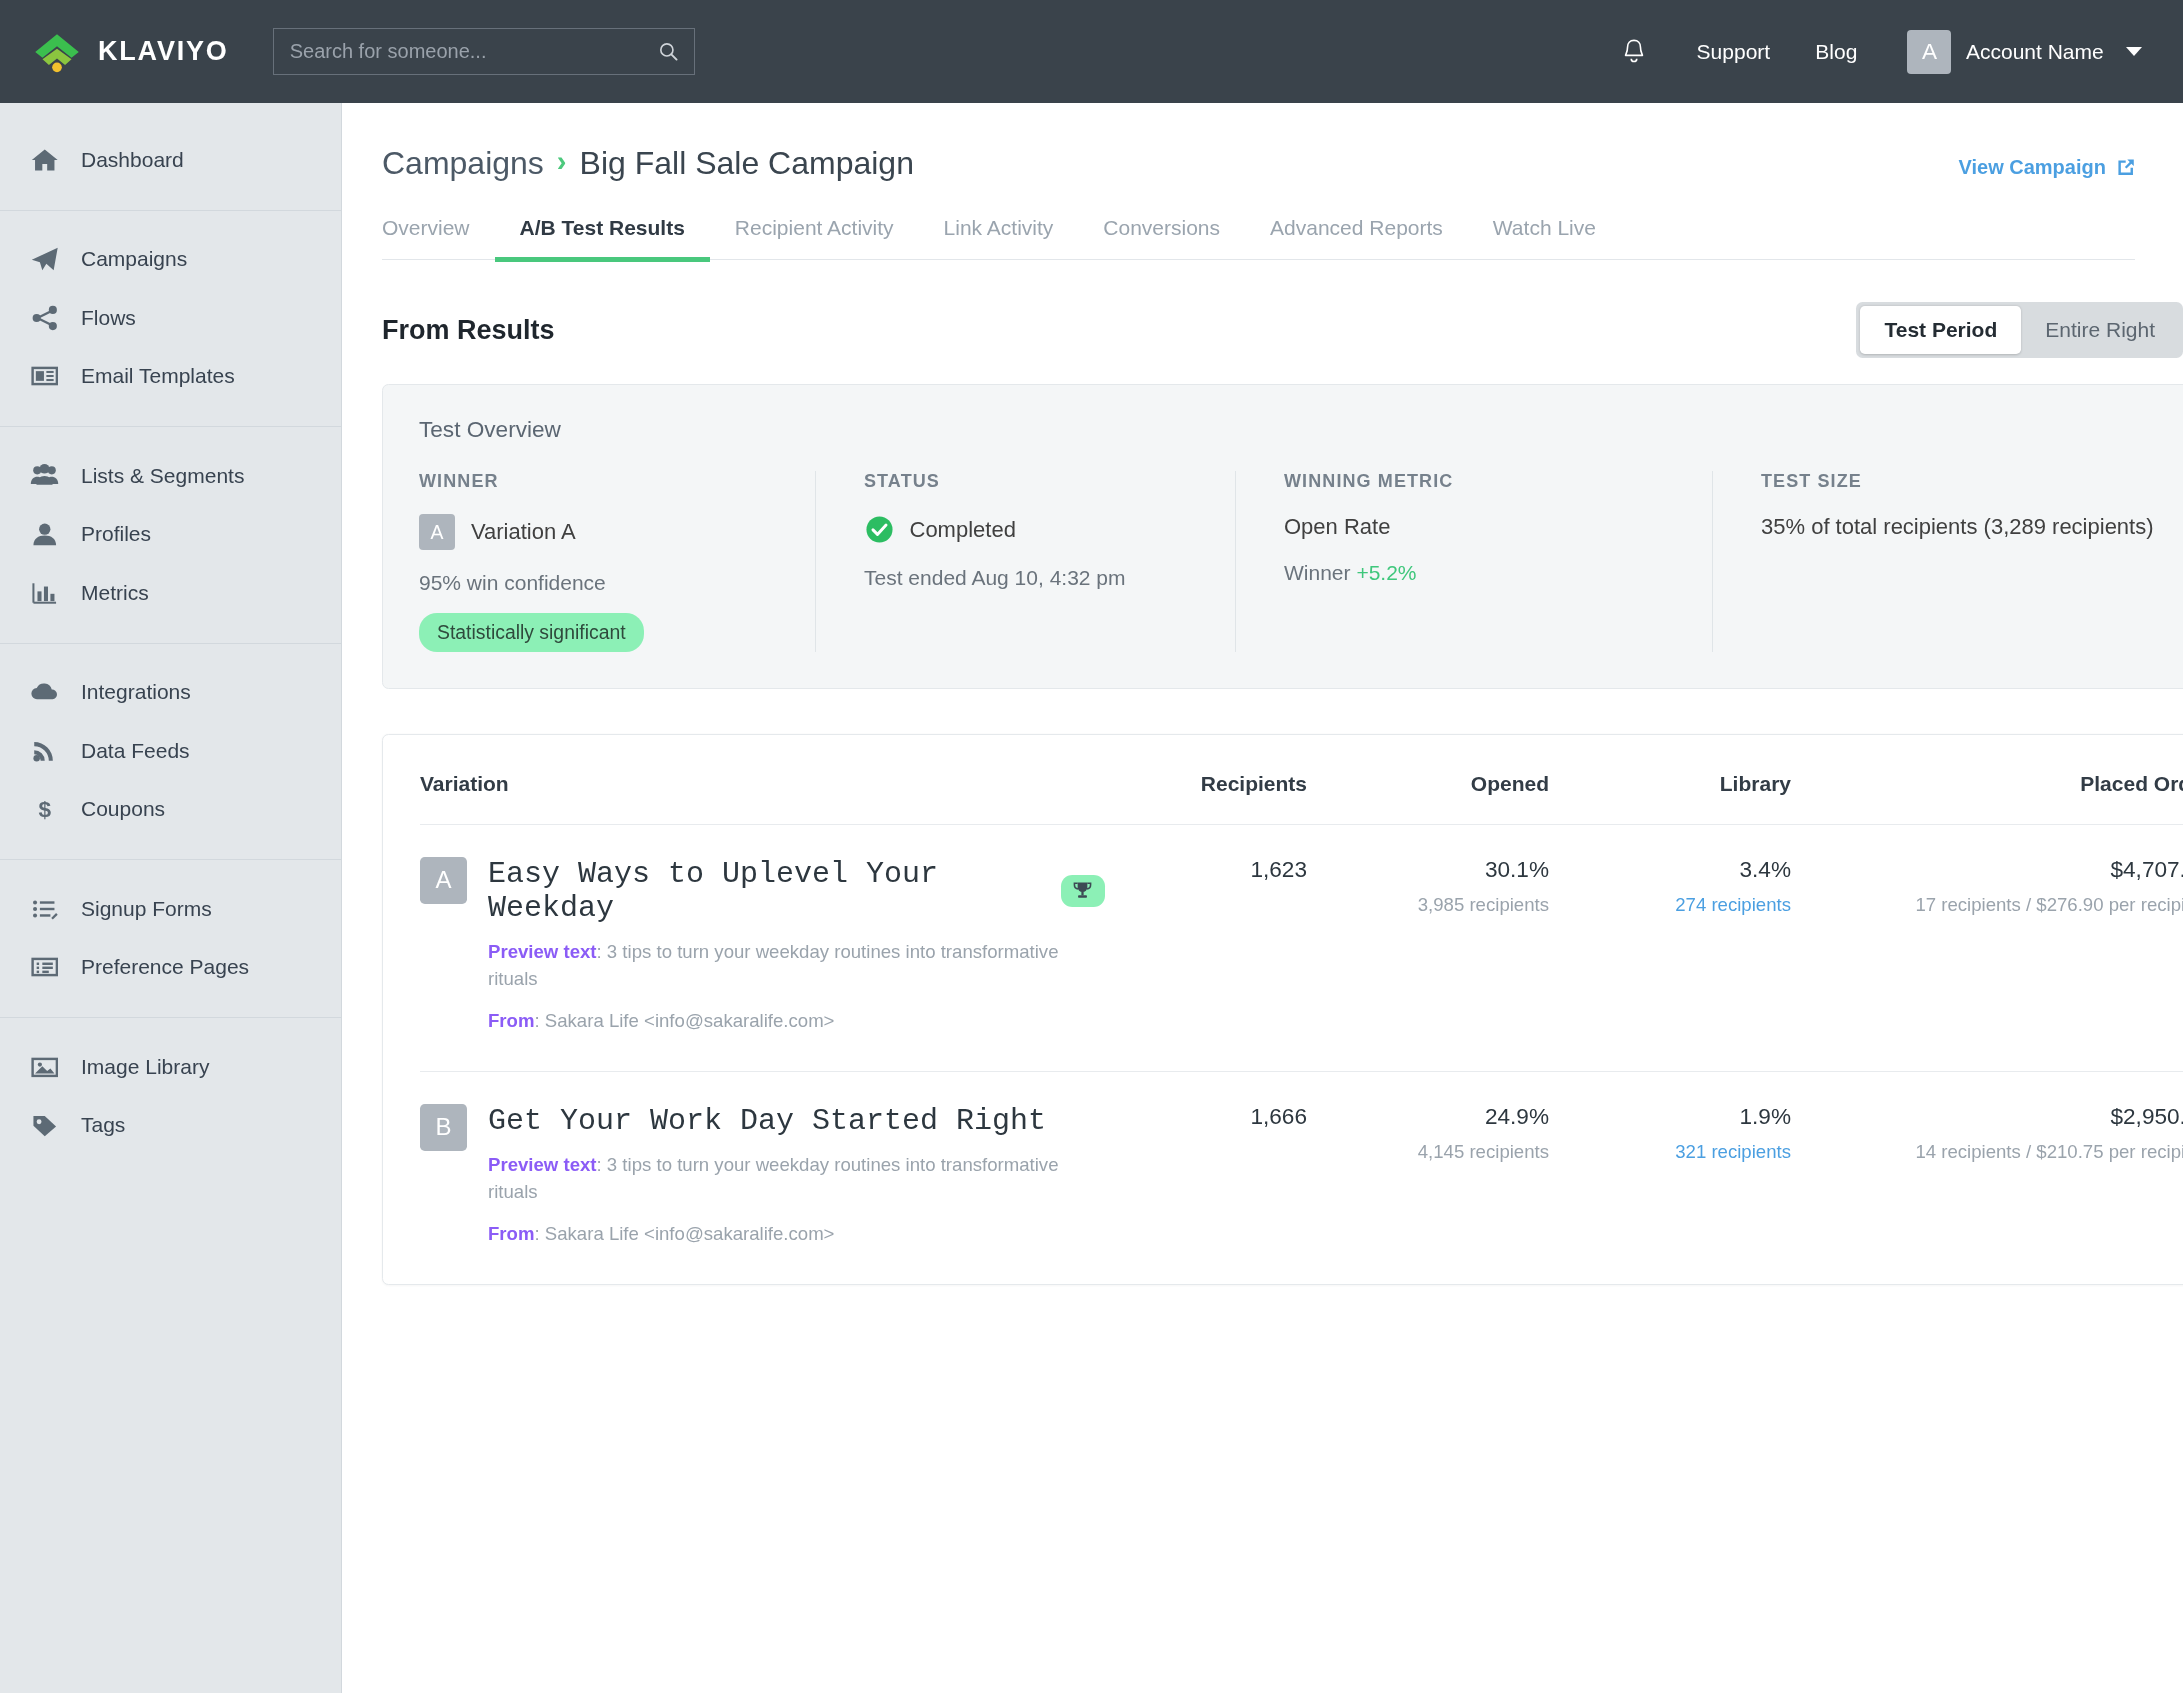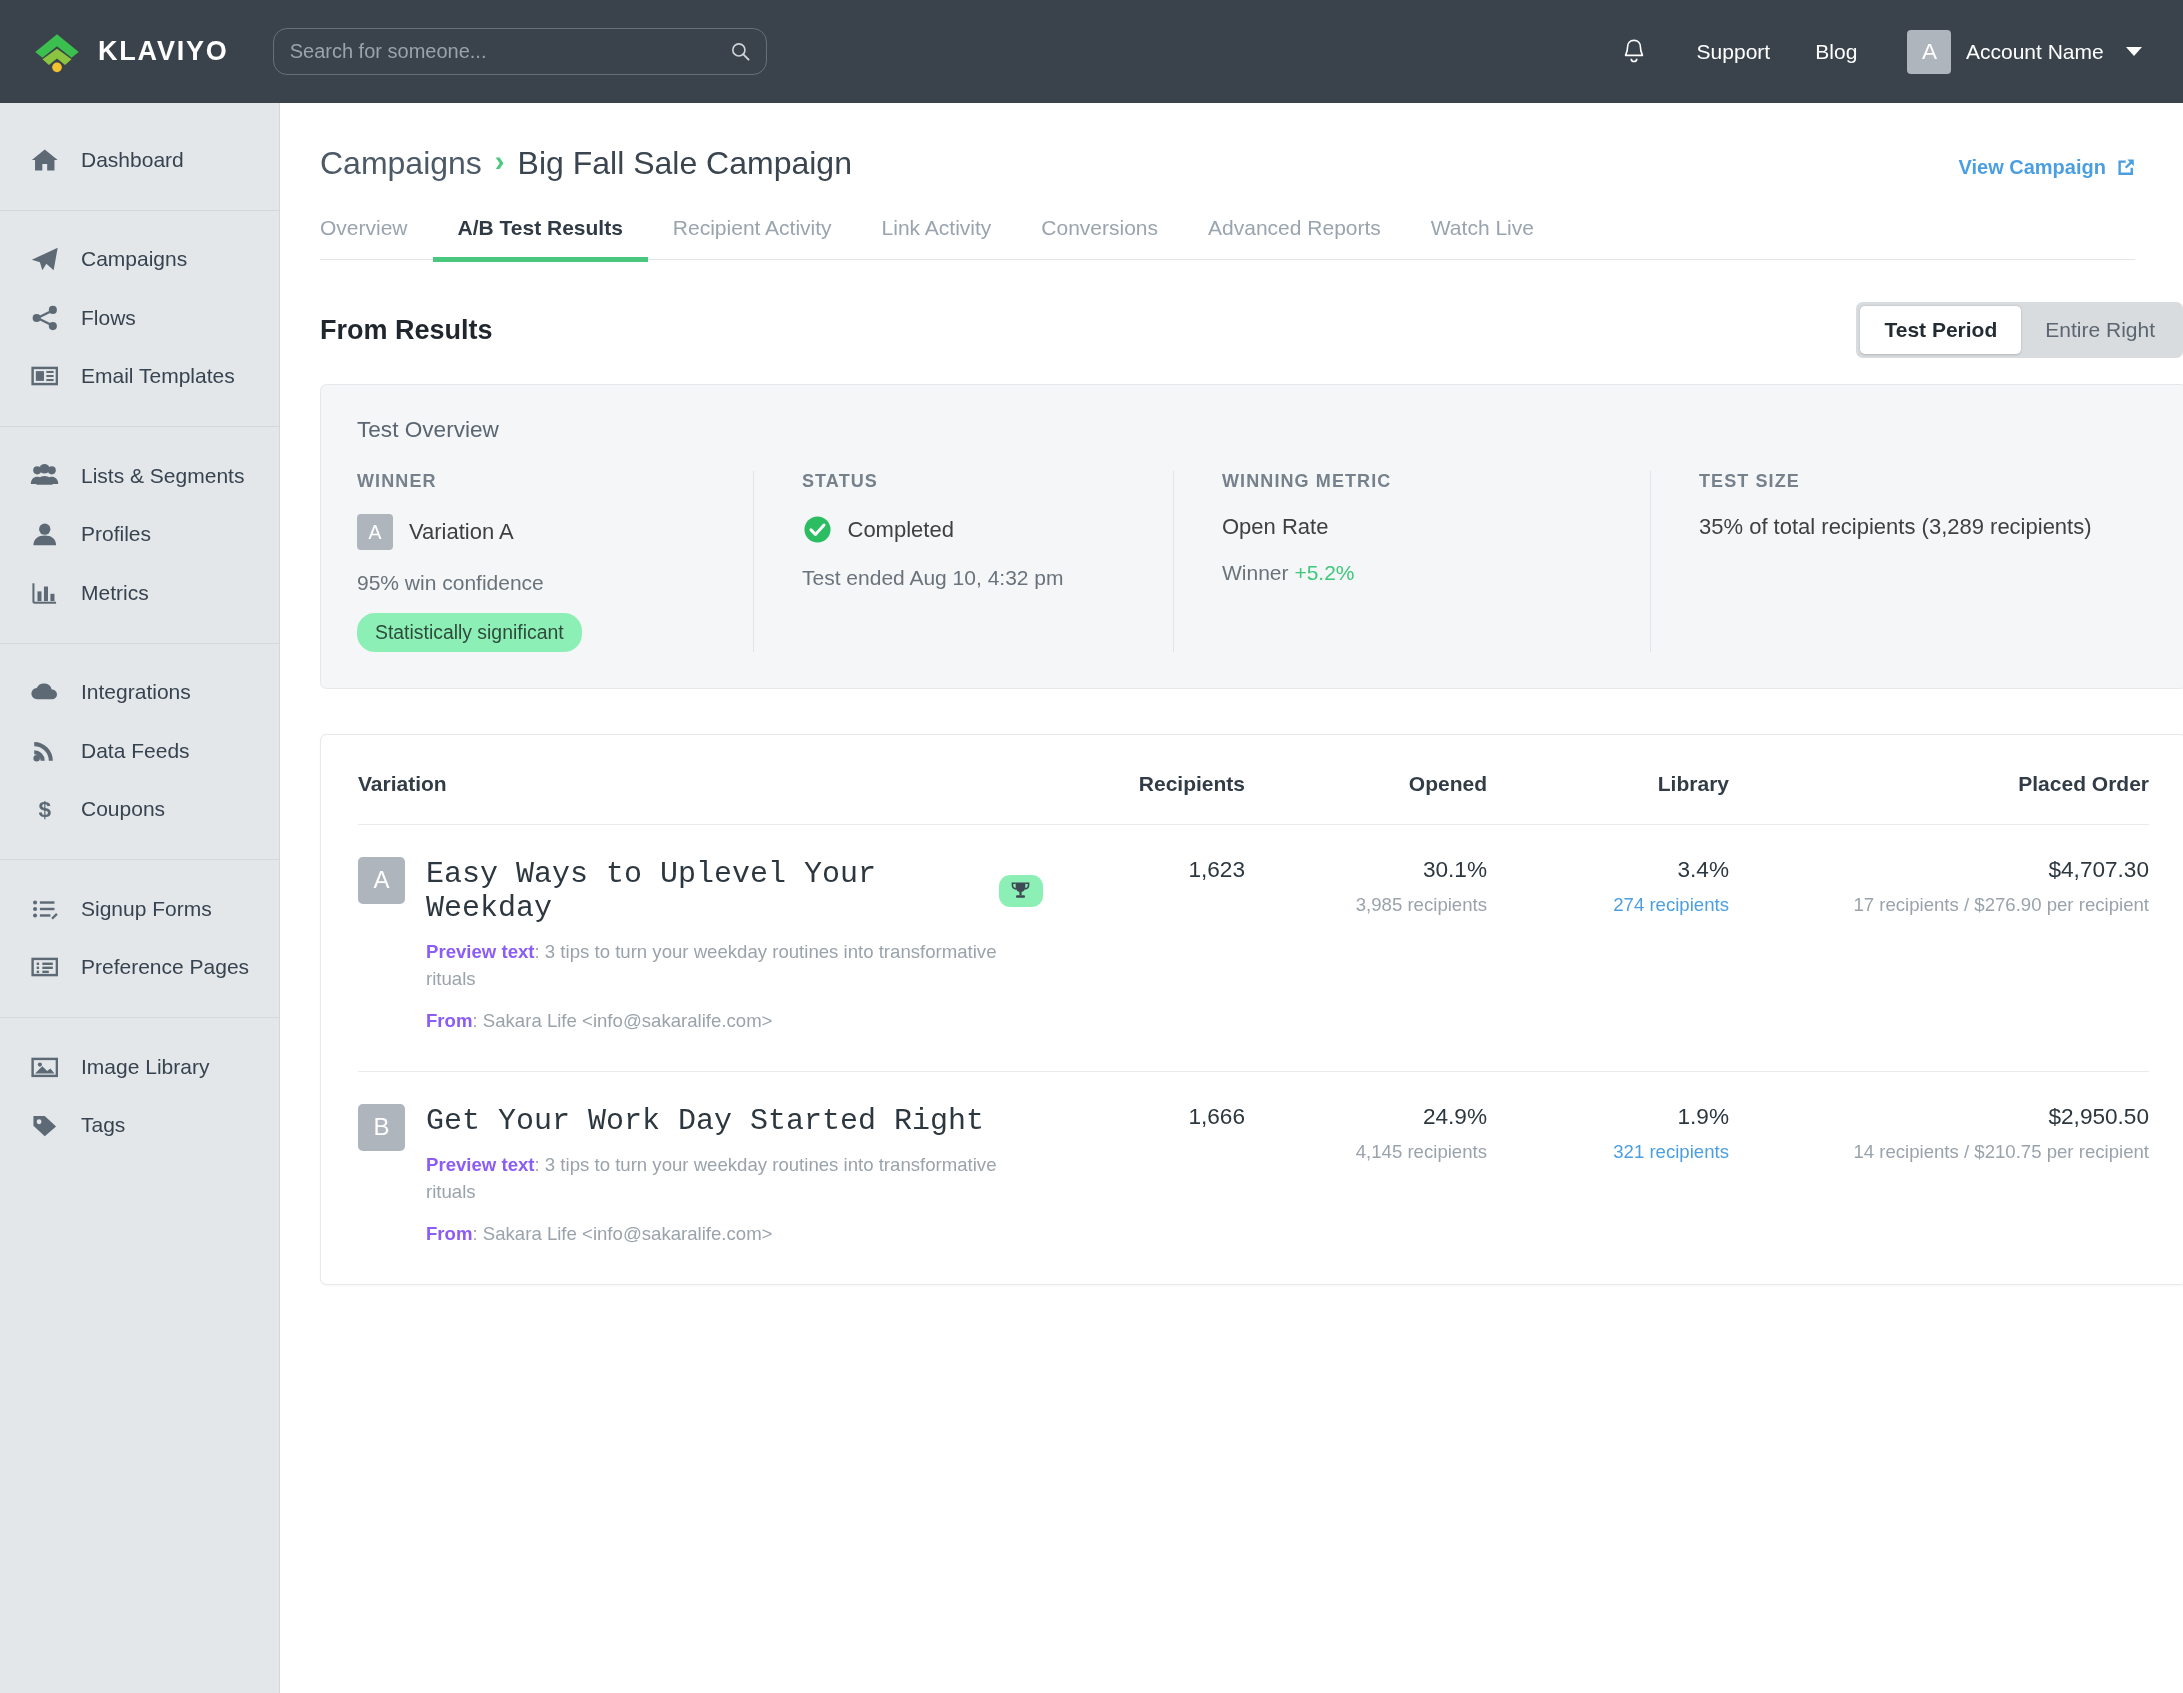--- a/index.html
+++ b/index.html
@@ -25,24 +25,24 @@
   .brand { display: flex; align-items: center; gap: 16px; width: 231px; }
   .brand-logo { width: 50px; height: 42px; display: block; }
   .brand-word {
     color: #ffffff;
     font-size: 27px;
     font-weight: bold;
     letter-spacing: 1.8px;
   }
   .search-wrap {
     margin-left: 9.7px;
-    width: 494px;
+    width: 422px;
     height: 47px;
     border: 0.8px solid #67707a;
-    border-radius: 14px;
+    border-radius: 0;
     display: flex;
     align-items: center;
     padding: 0 14.5px 0 16px;
   }
   .search-input {
     flex: 1;
     background: transparent;
     border: none;
     outline: none;
     color: #cfd4d9;
@@ -88,21 +88,21 @@
     border-right: 8px solid transparent;
     border-top: 9px solid #ffffff;
     margin-left: 8px;
   }
 
   
   .shell { display: flex; height: 1590px; }
 
   
   .sidebar {
-    width: 280px;
+    width: 342px;
     flex: none;
     background: #e3e7ea;
     border-right: 0.8px solid #d2d8dd;
     padding-top: 8px;
   }
   .nav-group { padding: 19.4px 0 21px 0; }
   .nav-group + .nav-group { border-top: 0.8px solid #d2d8dd; }
   .nav-item {
     display: flex;
     align-items: center;

